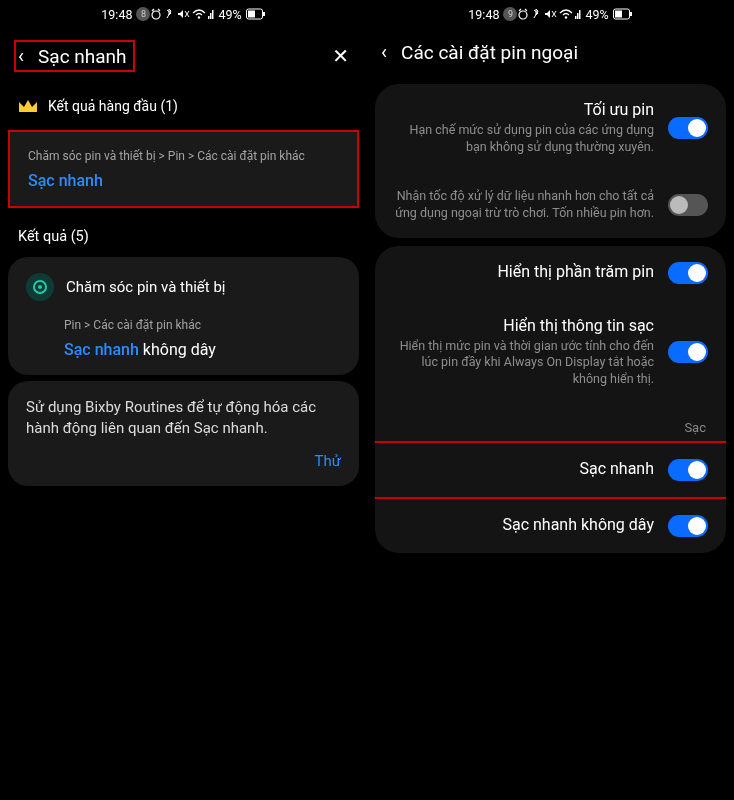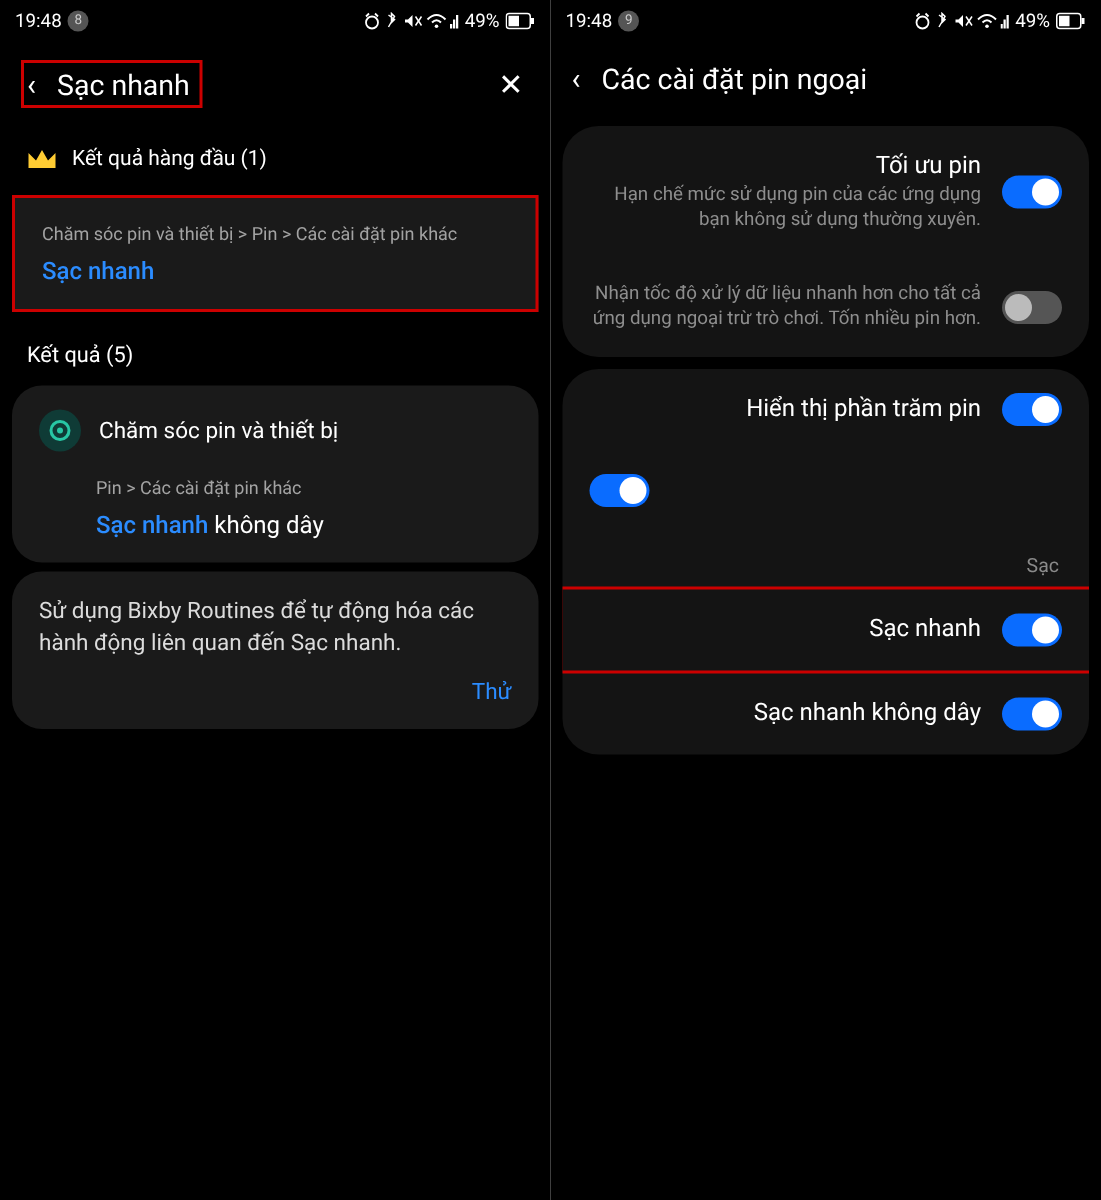--- a/index.html
+++ b/index.html
@@ -16,21 +16,21 @@
     height: 800px;
     background: #000;
     color: #fff;
     position: relative;
     overflow: hidden;
   }
   .status-bar {
     height: 28px;
     display: flex;
     align-items: center;
-    justify-content: space-between;
+    justify-content: center;
     padding: 0 10px;
     font-size: 12.5px;
     color: #fff;
   }
   .status-left, .status-right {
     display: flex;
     align-items: center;
     gap: 4px;
   }
   .notif-dot {
@@ -323,20 +323,24 @@
     <div class="setting-item">
       <div class="setting-body">
         <div class="setting-title">Hiển thị phần trăm pin</div>
       </div>
       <div class="toggle toggle-on">
           <div class="knob"></div>
         </div>
     </div>
 
     <div class="setting-item">
+      <div class="setting-body">
+        <div class="setting-title">Hiển thị thông tin sạc</div>
+        <div class="setting-desc">Hiển thị mức pin và thời gian ước tính cho đến lúc pin đầy khi Always On Display tắt hoặc không hiển thị.</div>
+      </div>
       <div class="toggle toggle-on">
           <div class="knob"></div>
         </div>
     </div>
 
     <div class="group-label">Sạc</div>
 
     <div class="setting-item hl-item">
       <div class="setting-body">
         <div class="setting-title">Sạc nhanh</div>

